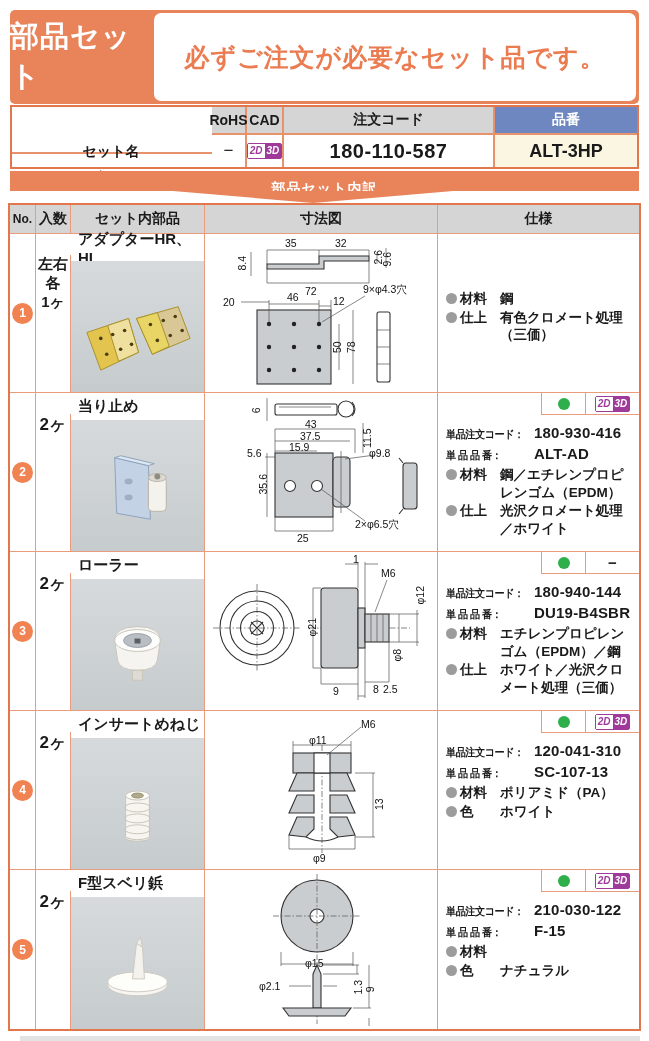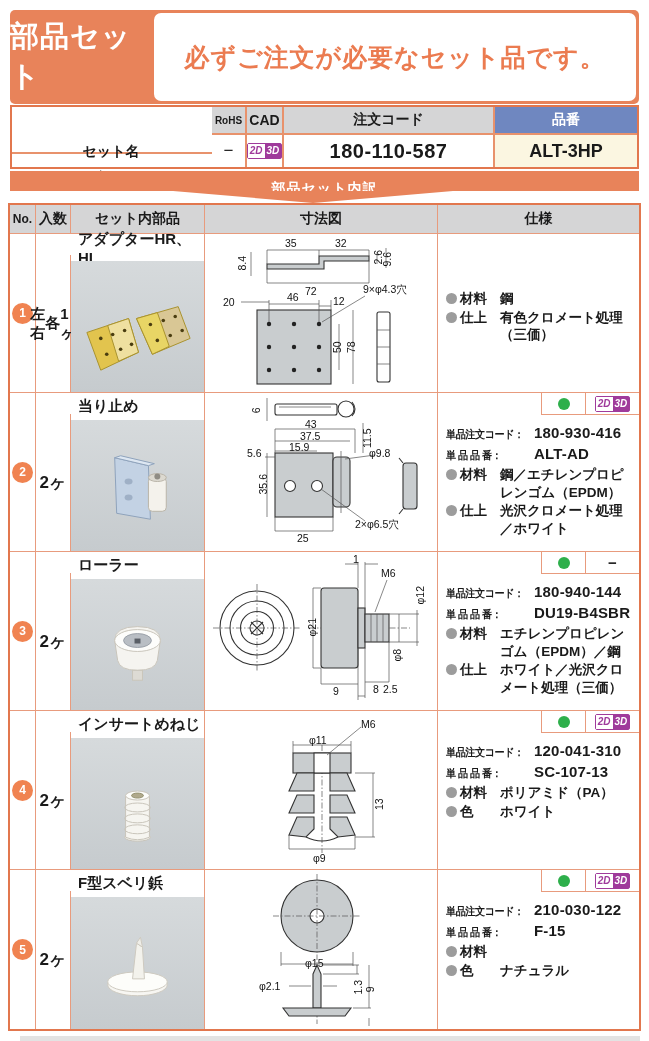--- a/index.html
+++ b/index.html
@@ -22,21 +22,21 @@
   .st-row { display:flex; }
   .st-row.hd { height:28px; }
   .st-row.dt { height:32px; flex:1; }
   .st-cell { border-right:2px solid #E8926C; border-bottom:2px solid #E8926C;
     display:flex; align-items:center; justify-content:center; }
   .st-row.dt .st-cell { border-bottom:none; }
   .st-cell:last-child { border-right:none; }
   .c-name { width:200px;margin-top:45px; } .c-rohs { width:35px; } .c-cad { width:37px; }
   .c-order { width:211px; } .c-part { flex:1; }
   .st-row.hd .st-cell { background:#D5D5D6; font-weight:bold; font-size:14px; }
-  .st-row.hd .c-rohs { font-size:10px; }
+  .st-row.hd .c-rohs { font-size:14px; }
   .st-row.hd .c-part { background:#6F87C0; color:#fff; }
   .st-row.dt .c-name { background:#D5D5D6; font-weight:bold; font-size:18px; }
   .st-row.dt .c-rohs { font-size:17px; }
   .st-row.dt .c-order { font-size:20px; font-weight:600; letter-spacing:0.5px; }
   .st-row.dt .c-part { background:#FBF6E1; font-weight:bold; font-size:18px; }
 
   
   .cad-icon { display:inline-flex; border:1px solid #9F3A9B; border-radius:2px;
     font-size:10px; font-weight:bold; font-style:italic; line-height:1; }
   .cad-2d { background:#fff; color:#9F3A9B; padding:2px 2px; }
@@ -60,21 +60,21 @@
   .col-drw { width:233px; } .col-spec { flex:1; }
   .pt-head { height:29px; }
   .pt-head .pt-cell { background:#D5D5D6; display:flex; align-items:center; justify-content:center;
     font-weight:bold; font-size:14px; }
   .pt-head .col-no { font-size:12px; }
   .body-row { height:159px; }
 
   .cell-no { display:flex; align-items:center; justify-content:center; }
   .num-badge { width:21px; height:21px; border-radius:50%; background:#F08351; color:#fff;
     display:flex; align-items:center; justify-content:center; font-size:12px; font-weight:bold; }
-  .cell-qty { display:flex; flex-direction:row; align-items:center; justify-content:center;
+  .cell-qty { display:flex; flex-direction:column; align-items:center; justify-content:flex-start;
     font-weight:bold; font-size:17px; line-height:1.25;margin-top:21px; }
   .cell-qty.multi { font-size:15px; }
 
   .part-name { height:27px; display:flex; align-items:center; padding-left:7px;
     font-weight:bold; font-size:15px; background:#fff; }
   .photo { position:absolute; left:0; top:27px; right:0; bottom:0;
     background:linear-gradient(#d6dadc,#c6cbce); }
   .photo svg { width:100%; height:100%; }
 
   .drawing { width:100%; height:100%; position:relative; background:#fff; }

